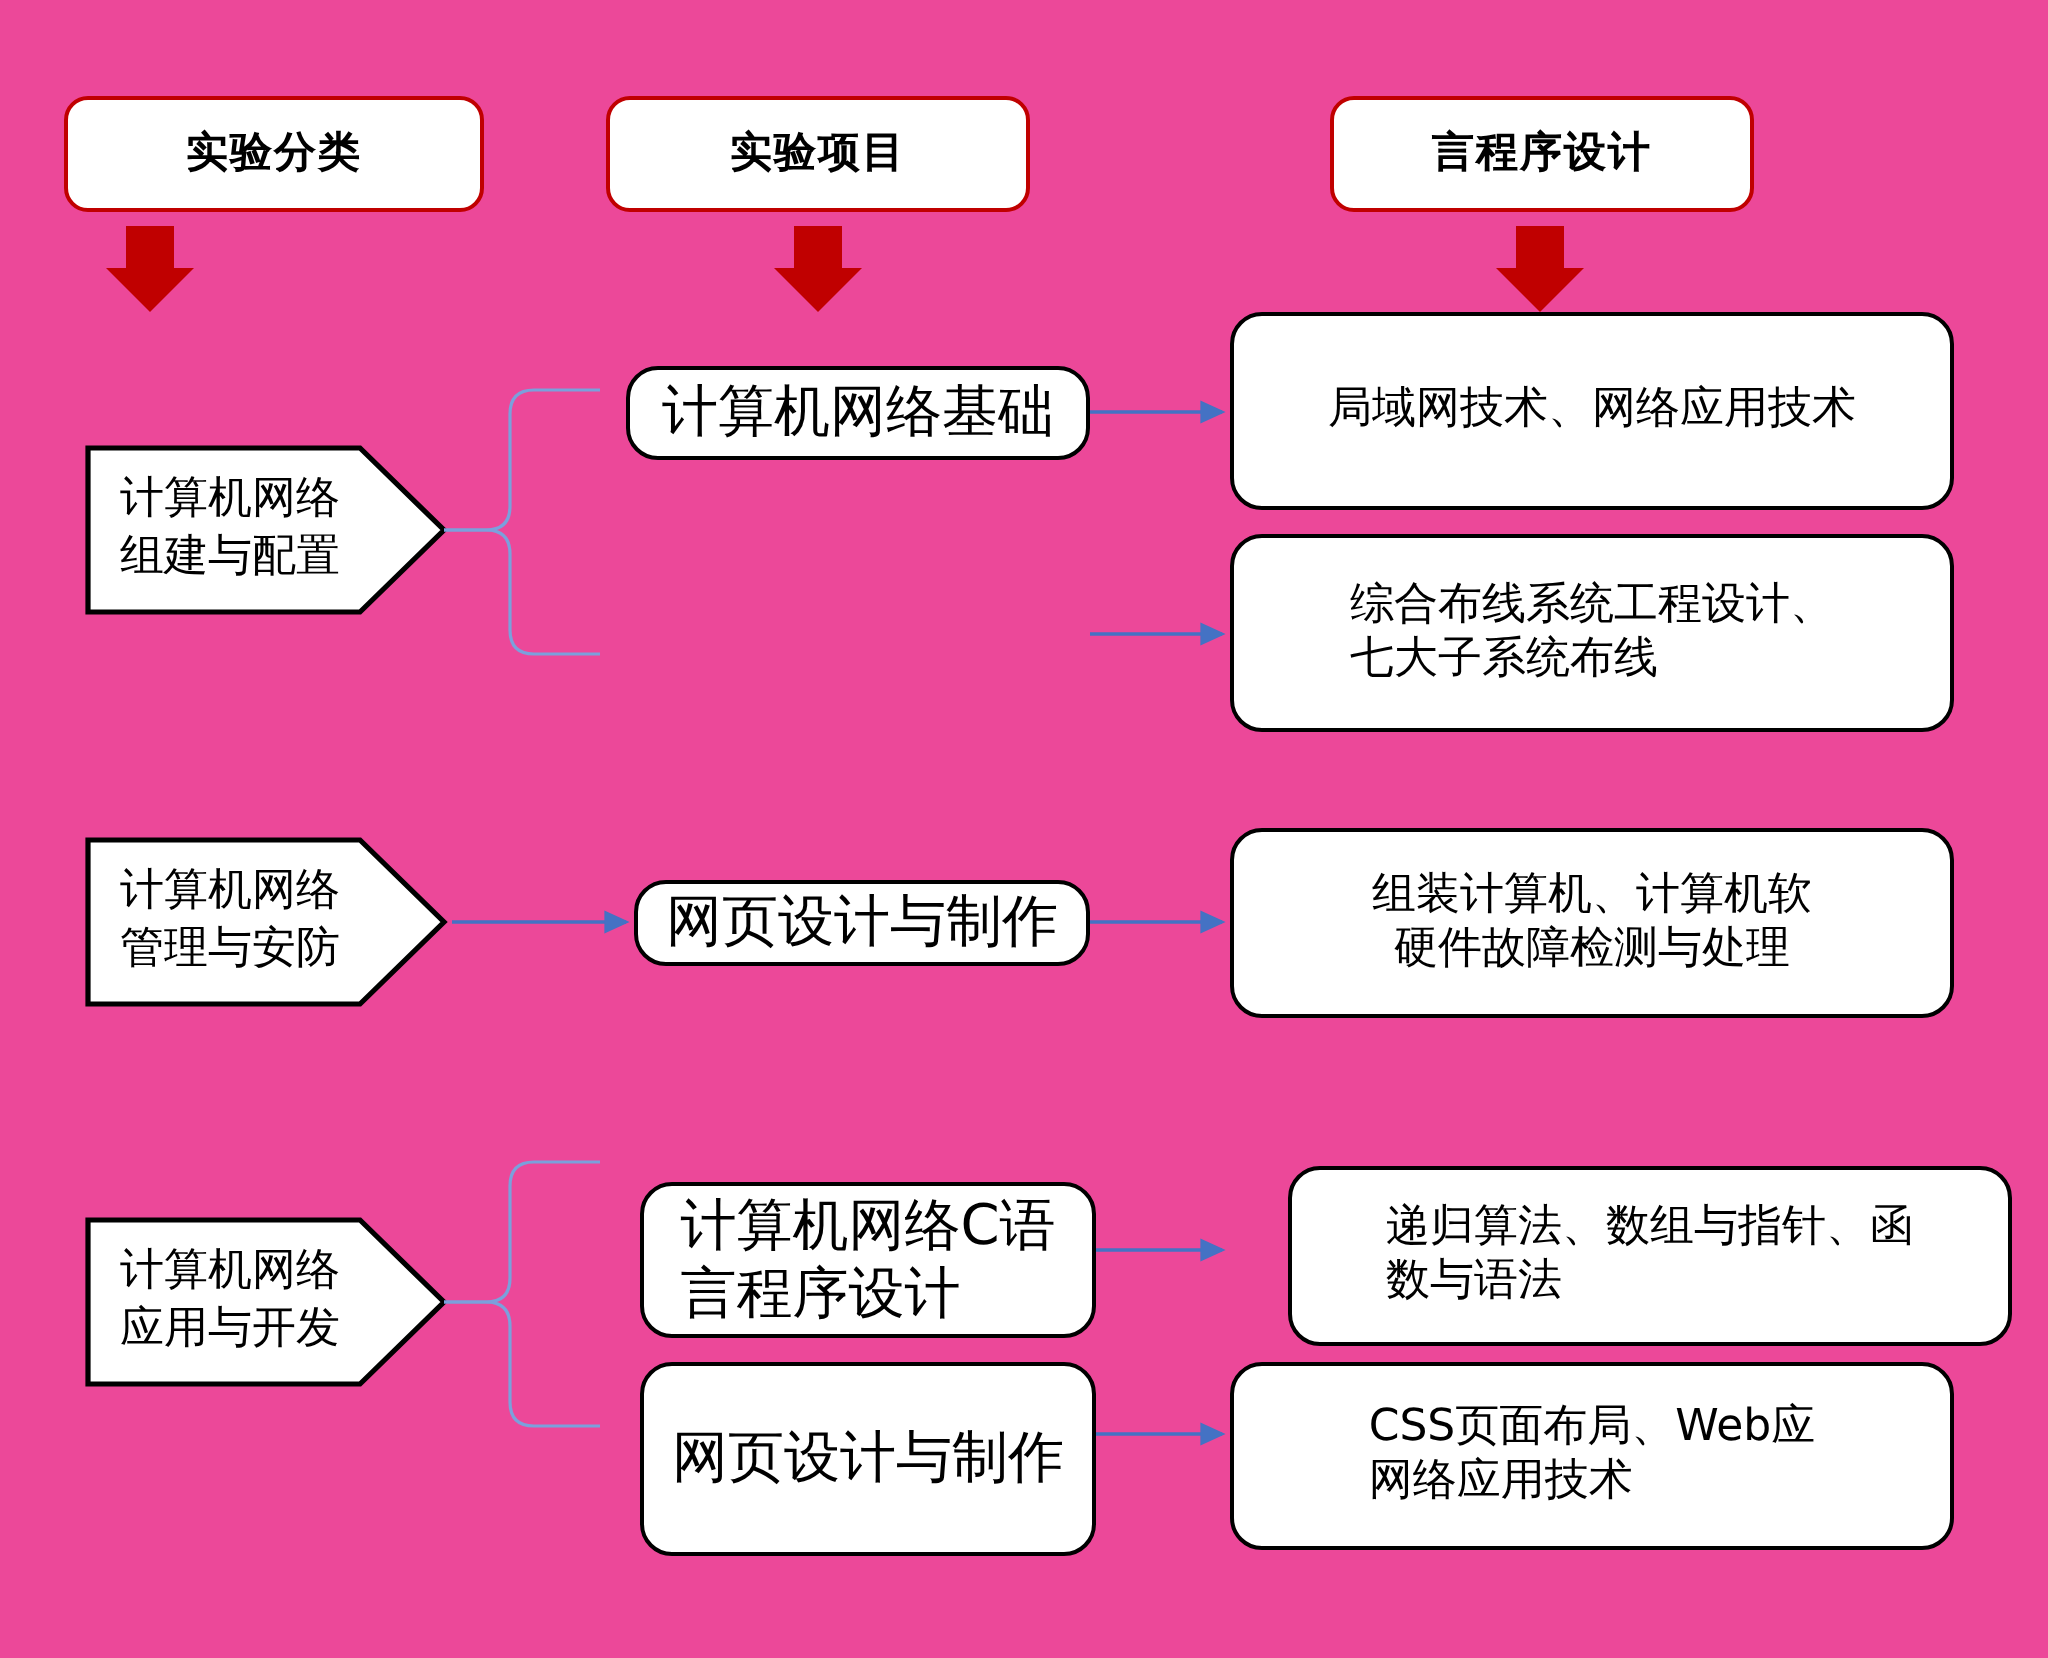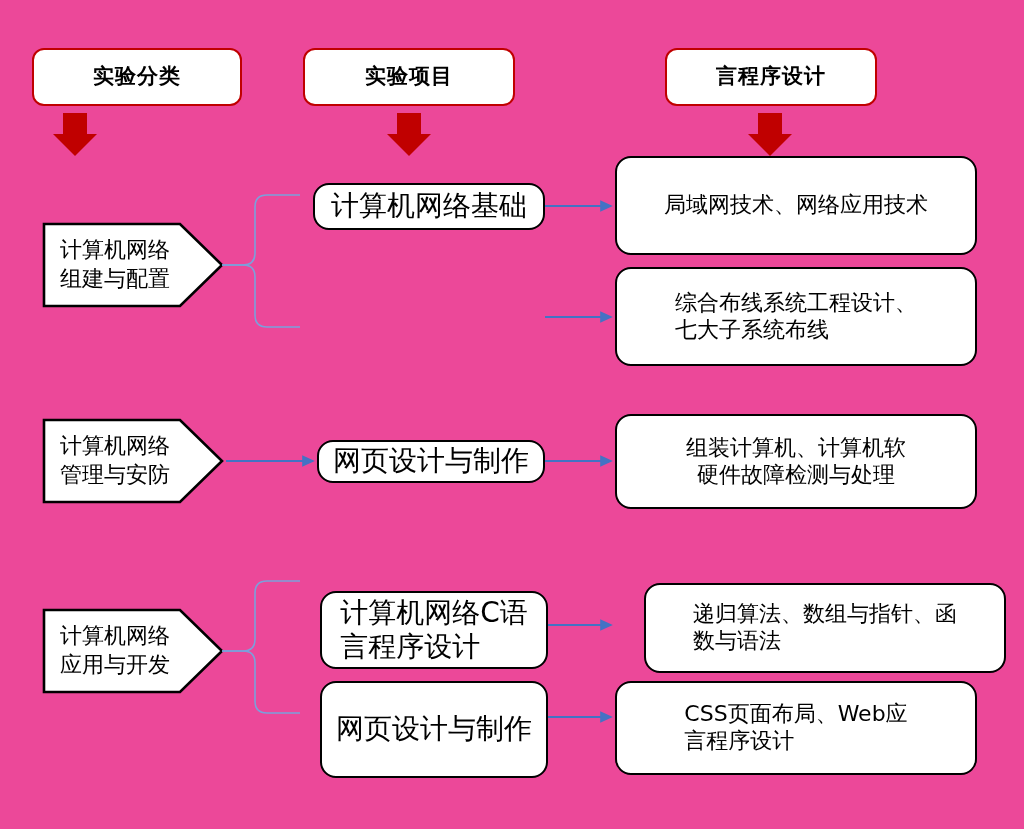--- a/index.html
+++ b/index.html
@@ -162,16 +162,16 @@
     <span class="ltxt">递归算法、数组与指针、函
 数与语法</span>
   </div>
 
   <div class="node rbox tight" style="left:320px; top:681px; width:228px; height:97px;">
     <span>网页设计与制作</span>
   </div>
 
   <div class="node rbox lead" style="left:615px; top:681px; width:362px; height:94px;">
     <span class="ltxt">CSS页面布局、Web应
-言程序设计</span>
+网络应用技术</span>
   </div>
 
 </div>
 
 </body></html>

